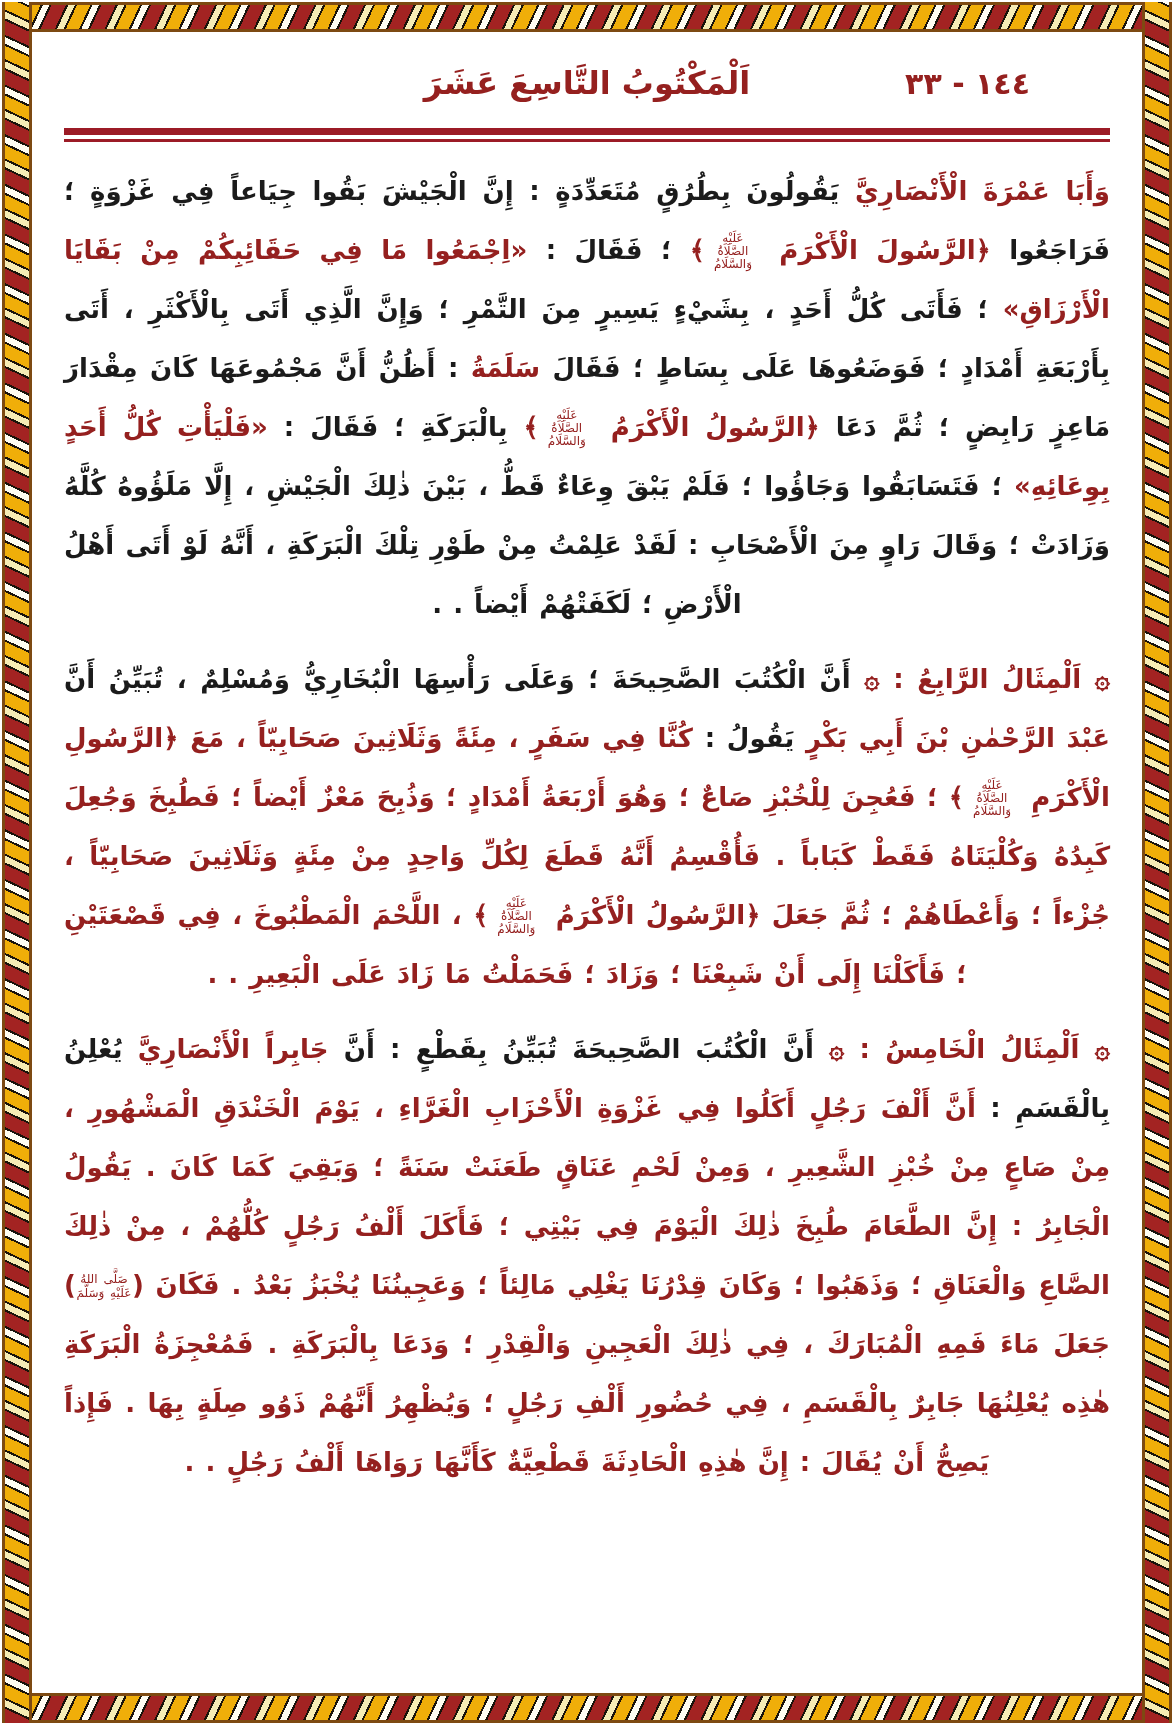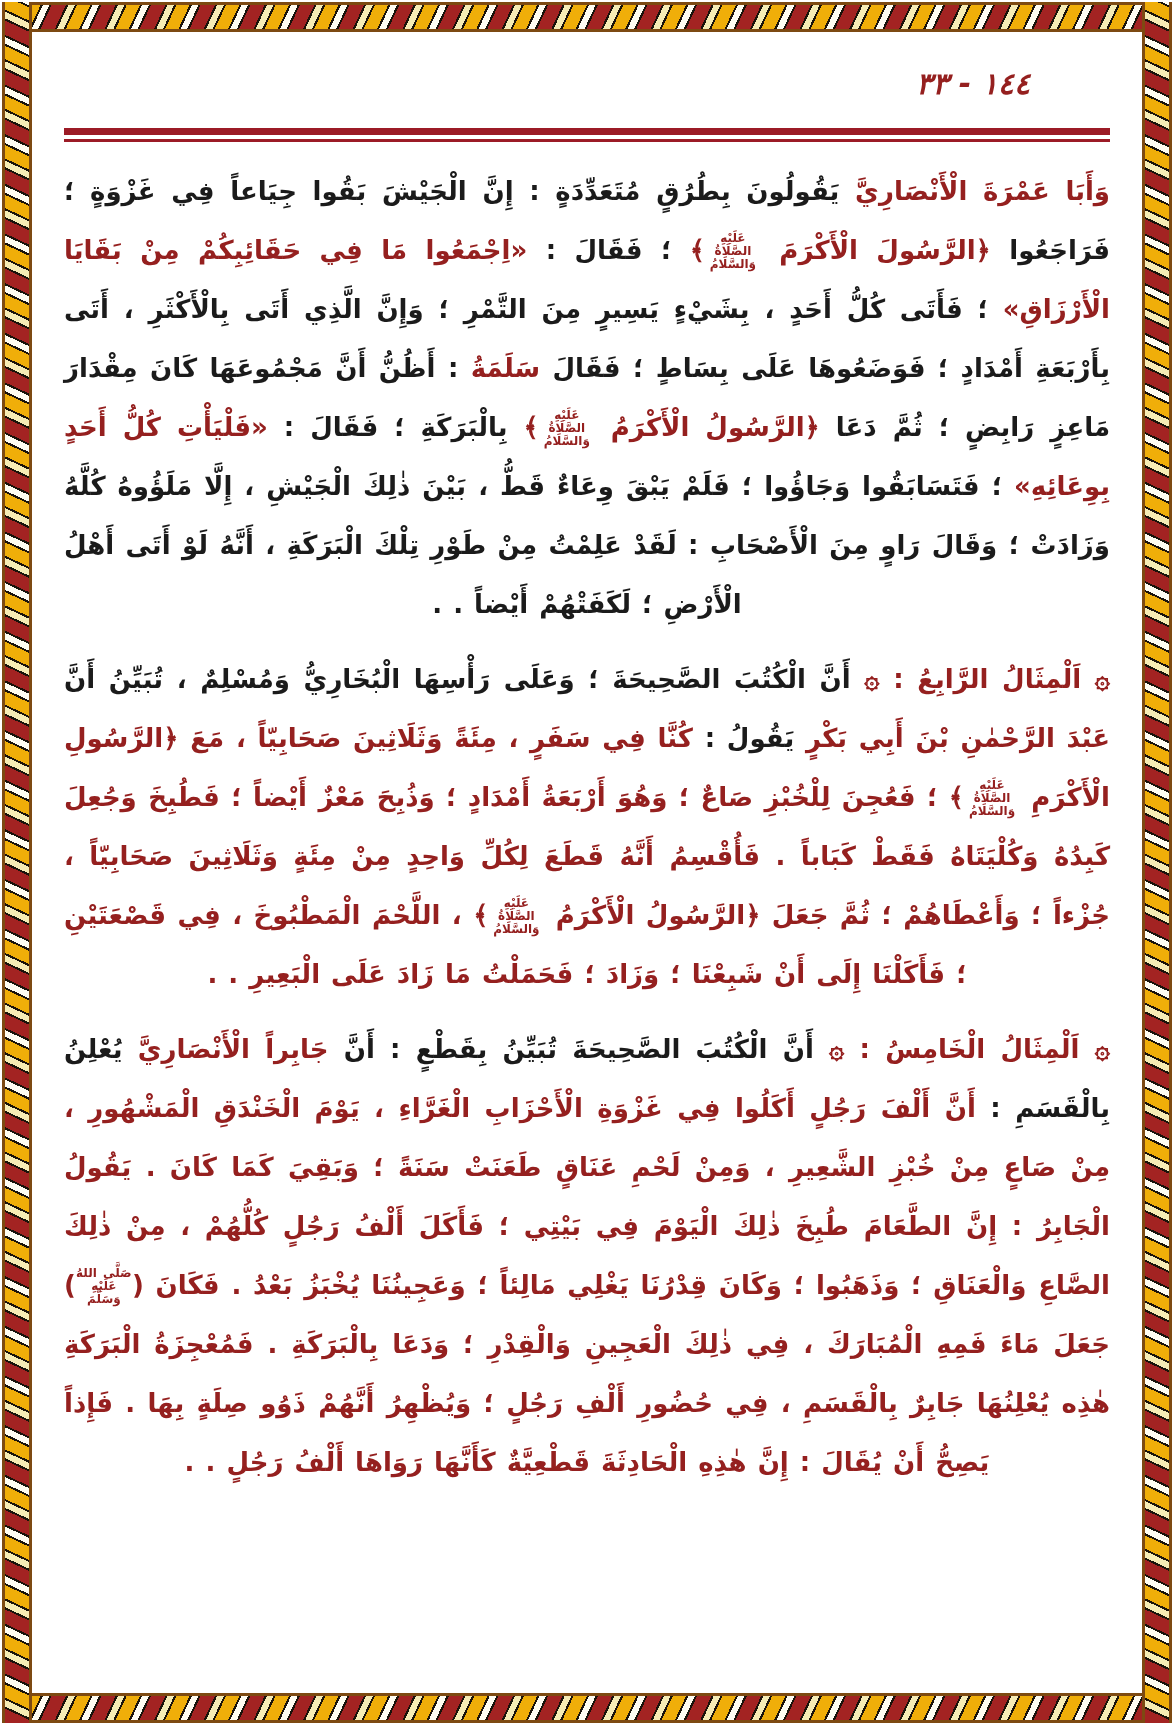--- a/index.html
+++ b/index.html
@@ -59,57 +59,58 @@
     padding:18px 32px 0 32px;
     overflow:hidden;
   }
   .page-header{position:relative;height:78px;}
   .page-title{
     position:absolute;right:0;left:0;top:14px;text-align:center;
     color:var(--text-red);font-size:32px;font-weight:bold;
   }
   .page-number{
     position:absolute;right:80px;top:16px;
-    color:var(--text-red);font-size:30px;font-weight:bold;letter-spacing:1px;font-style:italic;
+    color:var(--text-red);font-size:30px;font-weight:bold;letter-spacing:1px;
   }
   .rule-thick{height:7px;background:var(--rule);}
   .rule-thin{height:3px;background:var(--rule);margin-top:4px;}
   
   .content{margin-top:20px;}
   .para{
     margin:0 0 16px 0;
     font-size:26px;font-weight:bold;
     line-height:59px;
     text-align:justify;
     text-align-last:center;
     color:var(--text-black);
     word-spacing:2px;
   }
   .para.last-right{text-align-last:right;}
   .para .red{color:var(--text-red);}
   .para .black{color:var(--text-black);}
   .stamp{
     display:inline-block;
-    font-size:12px;line-height:1.1;font-weight:bold;
+    font-size:12px;line-height:1.1;font-weight:normal;
     width:56px;max-width:56px;
     text-align:center;vertical-align:middle;
     white-space:normal;color:var(--text-red);
   }
 </style>
 </head>
 <body>
 
 <div class="frame frame-h frame-top"></div>
 <div class="frame frame-h frame-bottom"></div>
 <div class="frame frame-v frame-left"></div>
 <div class="frame frame-v frame-right"></div>
 
 <div class="page">
   <div class="page-header">
     <div class="page-number">١٤٤ - ٣٣</div>
+    <div class="page-title">اَلْمَكْتُوبُ التَّاسِعَ عَشَرَ</div>
   </div>
   <div class="rule-thick"></div>
   <div class="rule-thin"></div>
 
   <div class="content">
       <p class="para"><span class="red">وَأَبَا عَمْرَةَ الْأَنْصَارِيَّ</span><span class="black"> يَقُولُونَ بِطُرُقٍ مُتَعَدِّدَةٍ : إِنَّ الْجَيْشَ بَقُوا جِيَاعاً فِي غَزْوَةٍ ؛ فَرَاجَعُوا </span><span class="red">﴿الرَّسُولَ الْأَكْرَمَ </span><span class="stamp red">عَلَيْهِ الصَّلَاةُ وَالسَّلَامُ</span><span class="red">﴾</span><span class="black"> ؛ فَقَالَ : </span><span class="red">«اِجْمَعُوا مَا فِي حَقَائِبِكُمْ مِنْ بَقَايَا الْأَرْزَاقِ»</span><span class="black"> ؛ فَأَتَى كُلُّ أَحَدٍ ، بِشَيْءٍ يَسِيرٍ مِنَ التَّمْرِ ؛ وَإِنَّ الَّذِي أَتَى بِالْأَكْثَرِ ، أَتَى بِأَرْبَعَةِ أَمْدَادٍ ؛ فَوَضَعُوهَا عَلَى بِسَاطٍ ؛ فَقَالَ </span><span class="red">سَلَمَةُ</span><span class="black"> : أَظُنُّ أَنَّ مَجْمُوعَهَا كَانَ مِقْدَارَ مَاعِزٍ رَابِضٍ ؛ ثُمَّ دَعَا </span><span class="red">﴿الرَّسُولُ الْأَكْرَمُ </span><span class="stamp red">عَلَيْهِ الصَّلَاةُ وَالسَّلَامُ</span><span class="red">﴾</span><span class="black"> بِالْبَرَكَةِ ؛ فَقَالَ : </span><span class="red">«فَلْيَأْتِ كُلُّ أَحَدٍ بِوِعَائِهِ»</span><span class="black"> ؛ فَتَسَابَقُوا وَجَاؤُوا ؛ فَلَمْ يَبْقَ وِعَاءٌ قَطُّ ، بَيْنَ ذٰلِكَ الْجَيْشِ ، إِلَّا مَلَؤُوهُ كُلَّهُ وَزَادَتْ ؛ وَقَالَ رَاوٍ مِنَ الْأَصْحَابِ : لَقَدْ عَلِمْتُ مِنْ طَوْرِ تِلْكَ الْبَرَكَةِ ، أَنَّهُ لَوْ أَتَى أَهْلُ الْأَرْضِ ؛ لَكَفَتْهُمْ أَيْضاً . .</span></p>
       <p class="para"><span class="red">۞ اَلْمِثَالُ الرَّابِعُ : ۞ </span><span class="black">أَنَّ الْكُتُبَ الصَّحِيحَةَ ؛ وَعَلَى رَأْسِهَا الْبُخَارِيُّ وَمُسْلِمٌ ، تُبَيِّنُ أَنَّ </span><span class="red">عَبْدَ الرَّحْمٰنِ بْنَ أَبِي بَكْرٍ</span><span class="black"> يَقُولُ : </span><span class="red">كُنَّا فِي سَفَرٍ ، مِئَةً وَثَلَاثِينَ صَحَابِيّاً ، مَعَ ﴿الرَّسُولِ الْأَكْرَمِ </span><span class="stamp red">عَلَيْهِ الصَّلَاةُ وَالسَّلَامُ</span><span class="red">﴾ ؛ فَعُجِنَ لِلْخُبْزِ صَاعٌ ؛ وَهُوَ أَرْبَعَةُ أَمْدَادٍ ؛ وَذُبِحَ مَعْزٌ أَيْضاً ؛ فَطُبِخَ وَجُعِلَ كَبِدُهُ وَكُلْيَتَاهُ فَقَطْ كَبَاباً . فَأُقْسِمُ أَنَّهُ قَطَعَ لِكُلِّ وَاحِدٍ مِنْ مِئَةٍ وَثَلَاثِينَ صَحَابِيّاً ، جُزْءاً ؛ وَأَعْطَاهُمْ ؛ ثُمَّ جَعَلَ ﴿الرَّسُولُ الْأَكْرَمُ </span><span class="stamp red">عَلَيْهِ الصَّلَاةُ وَالسَّلَامُ</span><span class="red">﴾ ، اللَّحْمَ الْمَطْبُوخَ ، فِي قَصْعَتَيْنِ ؛ فَأَكَلْنَا إِلَى أَنْ شَبِعْنَا ؛ وَزَادَ ؛ فَحَمَلْتُ مَا زَادَ عَلَى الْبَعِيرِ . .</span></p>
       <p class="para"><span class="red">۞ اَلْمِثَالُ الْخَامِسُ : ۞ </span><span class="black">أَنَّ الْكُتُبَ الصَّحِيحَةَ تُبَيِّنُ بِقَطْعٍ : أَنَّ </span><span class="red">جَابِراً الْأَنْصَارِيَّ</span><span class="black"> يُعْلِنُ بِالْقَسَمِ : </span><span class="red">أَنَّ أَلْفَ رَجُلٍ أَكَلُوا فِي غَزْوَةِ الْأَحْزَابِ الْغَرَّاءِ ، يَوْمَ الْخَنْدَقِ الْمَشْهُورِ ، مِنْ صَاعٍ مِنْ خُبْزِ الشَّعِيرِ ، وَمِنْ لَحْمِ عَنَاقٍ طَعَنَتْ سَنَةً ؛ وَبَقِيَ كَمَا كَانَ . يَقُولُ الْجَابِرُ : إِنَّ الطَّعَامَ طُبِخَ ذٰلِكَ الْيَوْمَ فِي بَيْتِي ؛ فَأَكَلَ أَلْفُ رَجُلٍ كُلُّهُمْ ، مِنْ ذٰلِكَ الصَّاعِ وَالْعَنَاقِ ؛ وَذَهَبُوا ؛ وَكَانَ قِدْرُنَا يَغْلِي مَالِئاً ؛ وَعَجِينُنَا يُخْبَزُ بَعْدُ . فَكَانَ (</span><span class="stamp red">صَلَّى اللهُ عَلَيْهِ وَسَلَّمَ</span><span class="red">) جَعَلَ مَاءَ فَمِهِ الْمُبَارَكَ ، فِي ذٰلِكَ الْعَجِينِ وَالْقِدْرِ ؛ وَدَعَا بِالْبَرَكَةِ . فَمُعْجِزَةُ الْبَرَكَةِ هٰذِه يُعْلِنُهَا جَابِرٌ بِالْقَسَمِ ، فِي حُضُورِ أَلْفِ رَجُلٍ ؛ وَيُظْهِرُ أَنَّهُمْ ذَوُو صِلَةٍ بِهَا . فَإِذاً يَصِحُّ أَنْ يُقَالَ : إِنَّ هٰذِهِ الْحَادِثَةَ قَطْعِيَّةٌ كَأَنَّهَا رَوَاهَا أَلْفُ رَجُلٍ . .</span></p>
     </div>
 </div>

